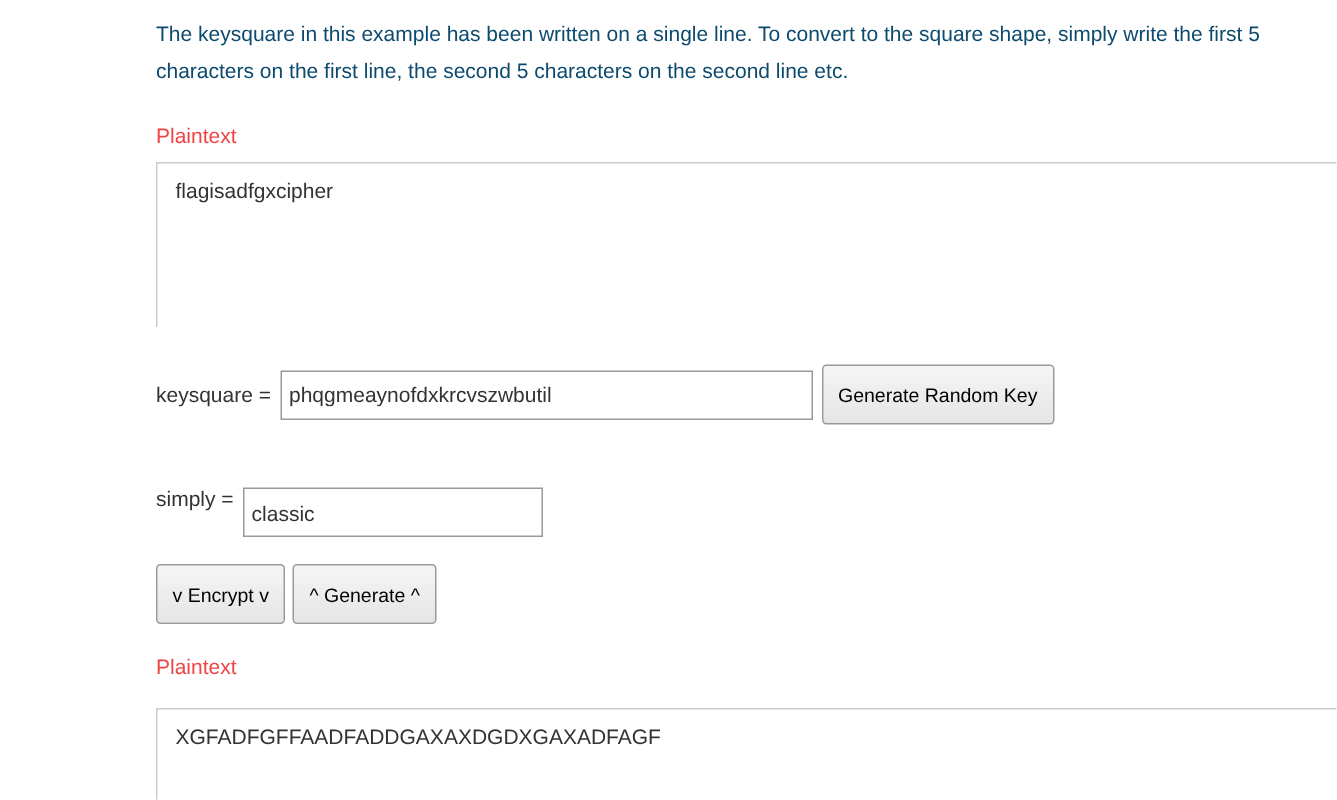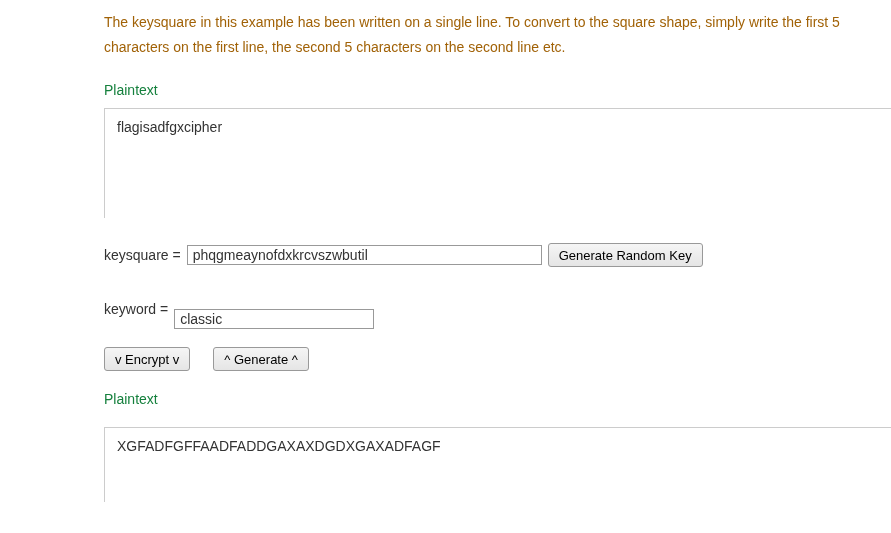--- a/index.html
+++ b/index.html
@@ -16,25 +16,25 @@
       width: 891px;
       height: 533px;
       overflow: hidden;
     }
     .content {
       padding: 10px 0 0 104px;
     }
     .intro-text {
       line-height: 1.8;
       margin-bottom: 22px;
-      color: #a16207;
+      color: #0c4a6e;
     }
     .section-label {
       margin-bottom: 10px;
-      color: #15803d;
+      color: #ef4444;
     }
     .textarea-box {
       width: 800px;
       height: 110px;
       border: 1px solid #ccc;
       border-right: none;
       border-bottom: none;
       padding: 10px 12px;
       font-family: Verdana, Geneva, sans-serif;
       font-size: 14px;
@@ -51,44 +51,44 @@
     .field-label {
       color: #333;
       white-space: nowrap;
     }
     .text-input {
       border: 1px solid #999;
       padding: 3px 5px;
       font-family: Verdana, Geneva, sans-serif;
       font-size: 14px;
       color: #333;
-      height: 20px;
+      height: 33px;
     }
     .keysquare-input {
       width: 355px;
     }
     .keyword-input {
       width: 200px;
       margin-top: 20px;
     }
     .btn {
       background: linear-gradient(to bottom, #f5f5f5, #e5e5e5);
       border: 1px solid #999;
       border-radius: 3px;
       padding: 3px 10px;
       font-family: Arial, sans-serif;
       font-size: 13px;
       color: #000;
       cursor: pointer;
-      height: 24px;
+      height: 40px;
     }
     .button-row {
       margin-top: 18px;
       display: flex;
-      gap: 23px;
+      gap: 5px;
     }
     .ciphertext-section {
       margin-top: 20px;
     }
     .ciphertext-box {
       width: 800px;
       height: 75px;
       border: 1px solid #ccc;
       border-right: none;
       border-bottom: none;
@@ -111,21 +111,21 @@
 
   <textarea class="textarea-box" style="">flagisadfgxcipher</textarea>
 
   <div class="row">
     <span class="field-label">keysquare = </span>
     <input type="text" class="text-input keysquare-input" value="phqgmeaynofdxkrcvszwbutil" style="">
     <button class="btn">Generate Random Key</button>
   </div>
 
   <div class="row">
-    <span class="field-label">keyword = </span>
+    <span class="field-label">simply = </span>
     <input type="text" class="text-input keyword-input" value="classic" style="">
   </div>
 
   <div class="button-row">
     <button class="btn">v Encrypt v</button>
     <button class="btn">^ Generate ^</button>
   </div>
 
   <div class="ciphertext-section">
     <p class="section-label">Plaintext</p>

